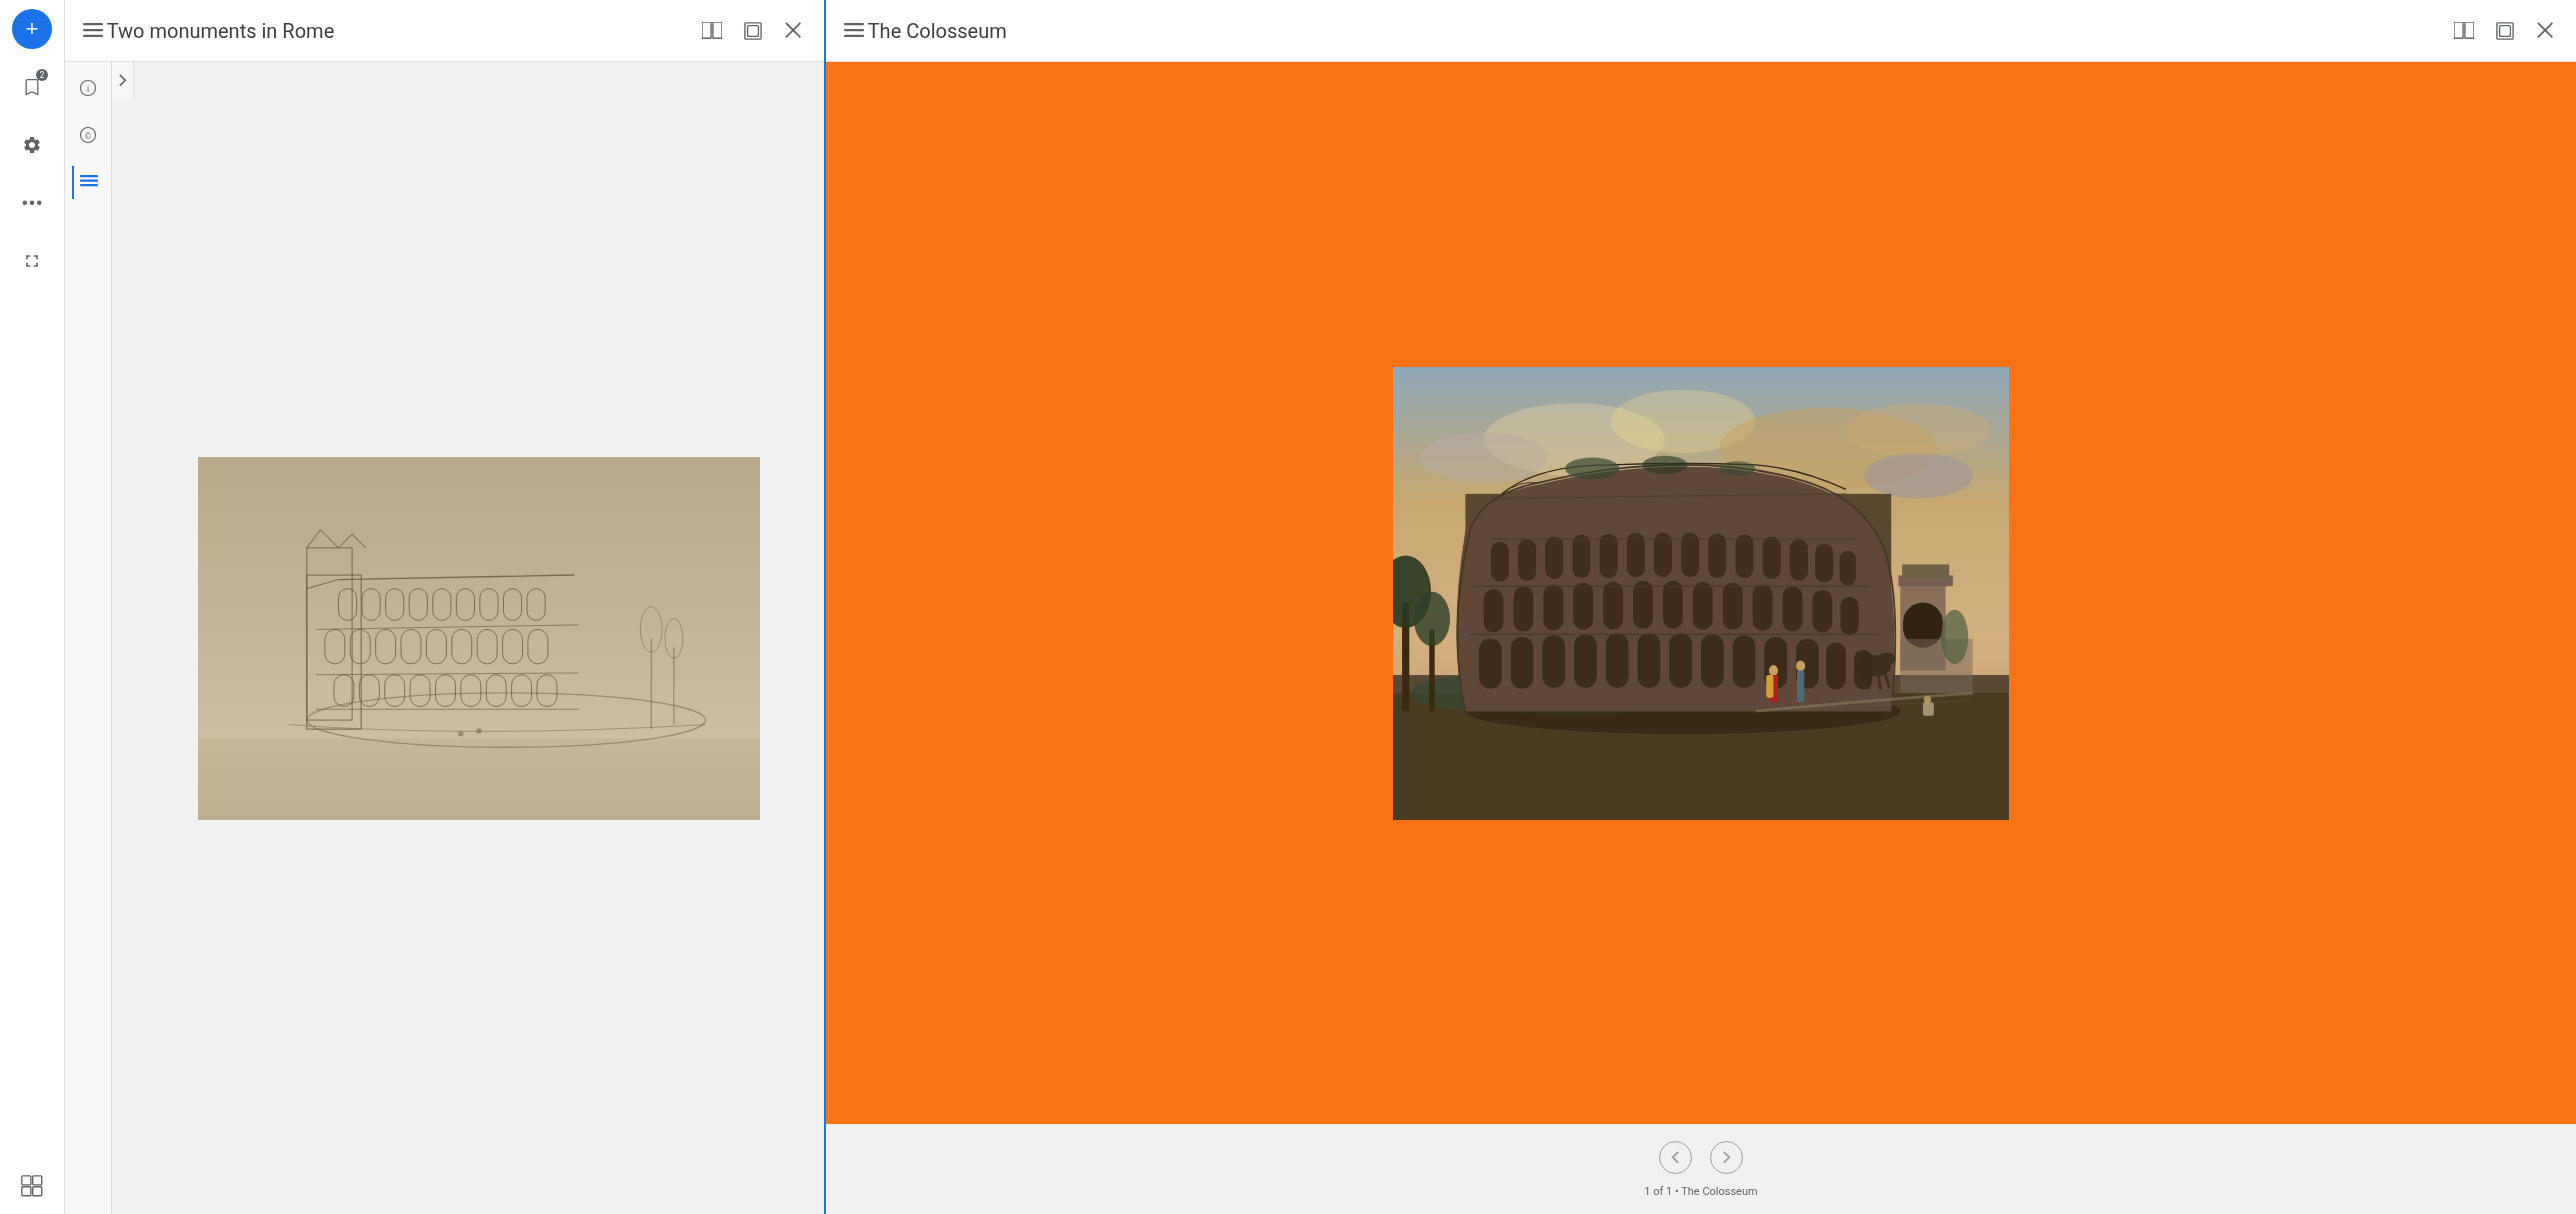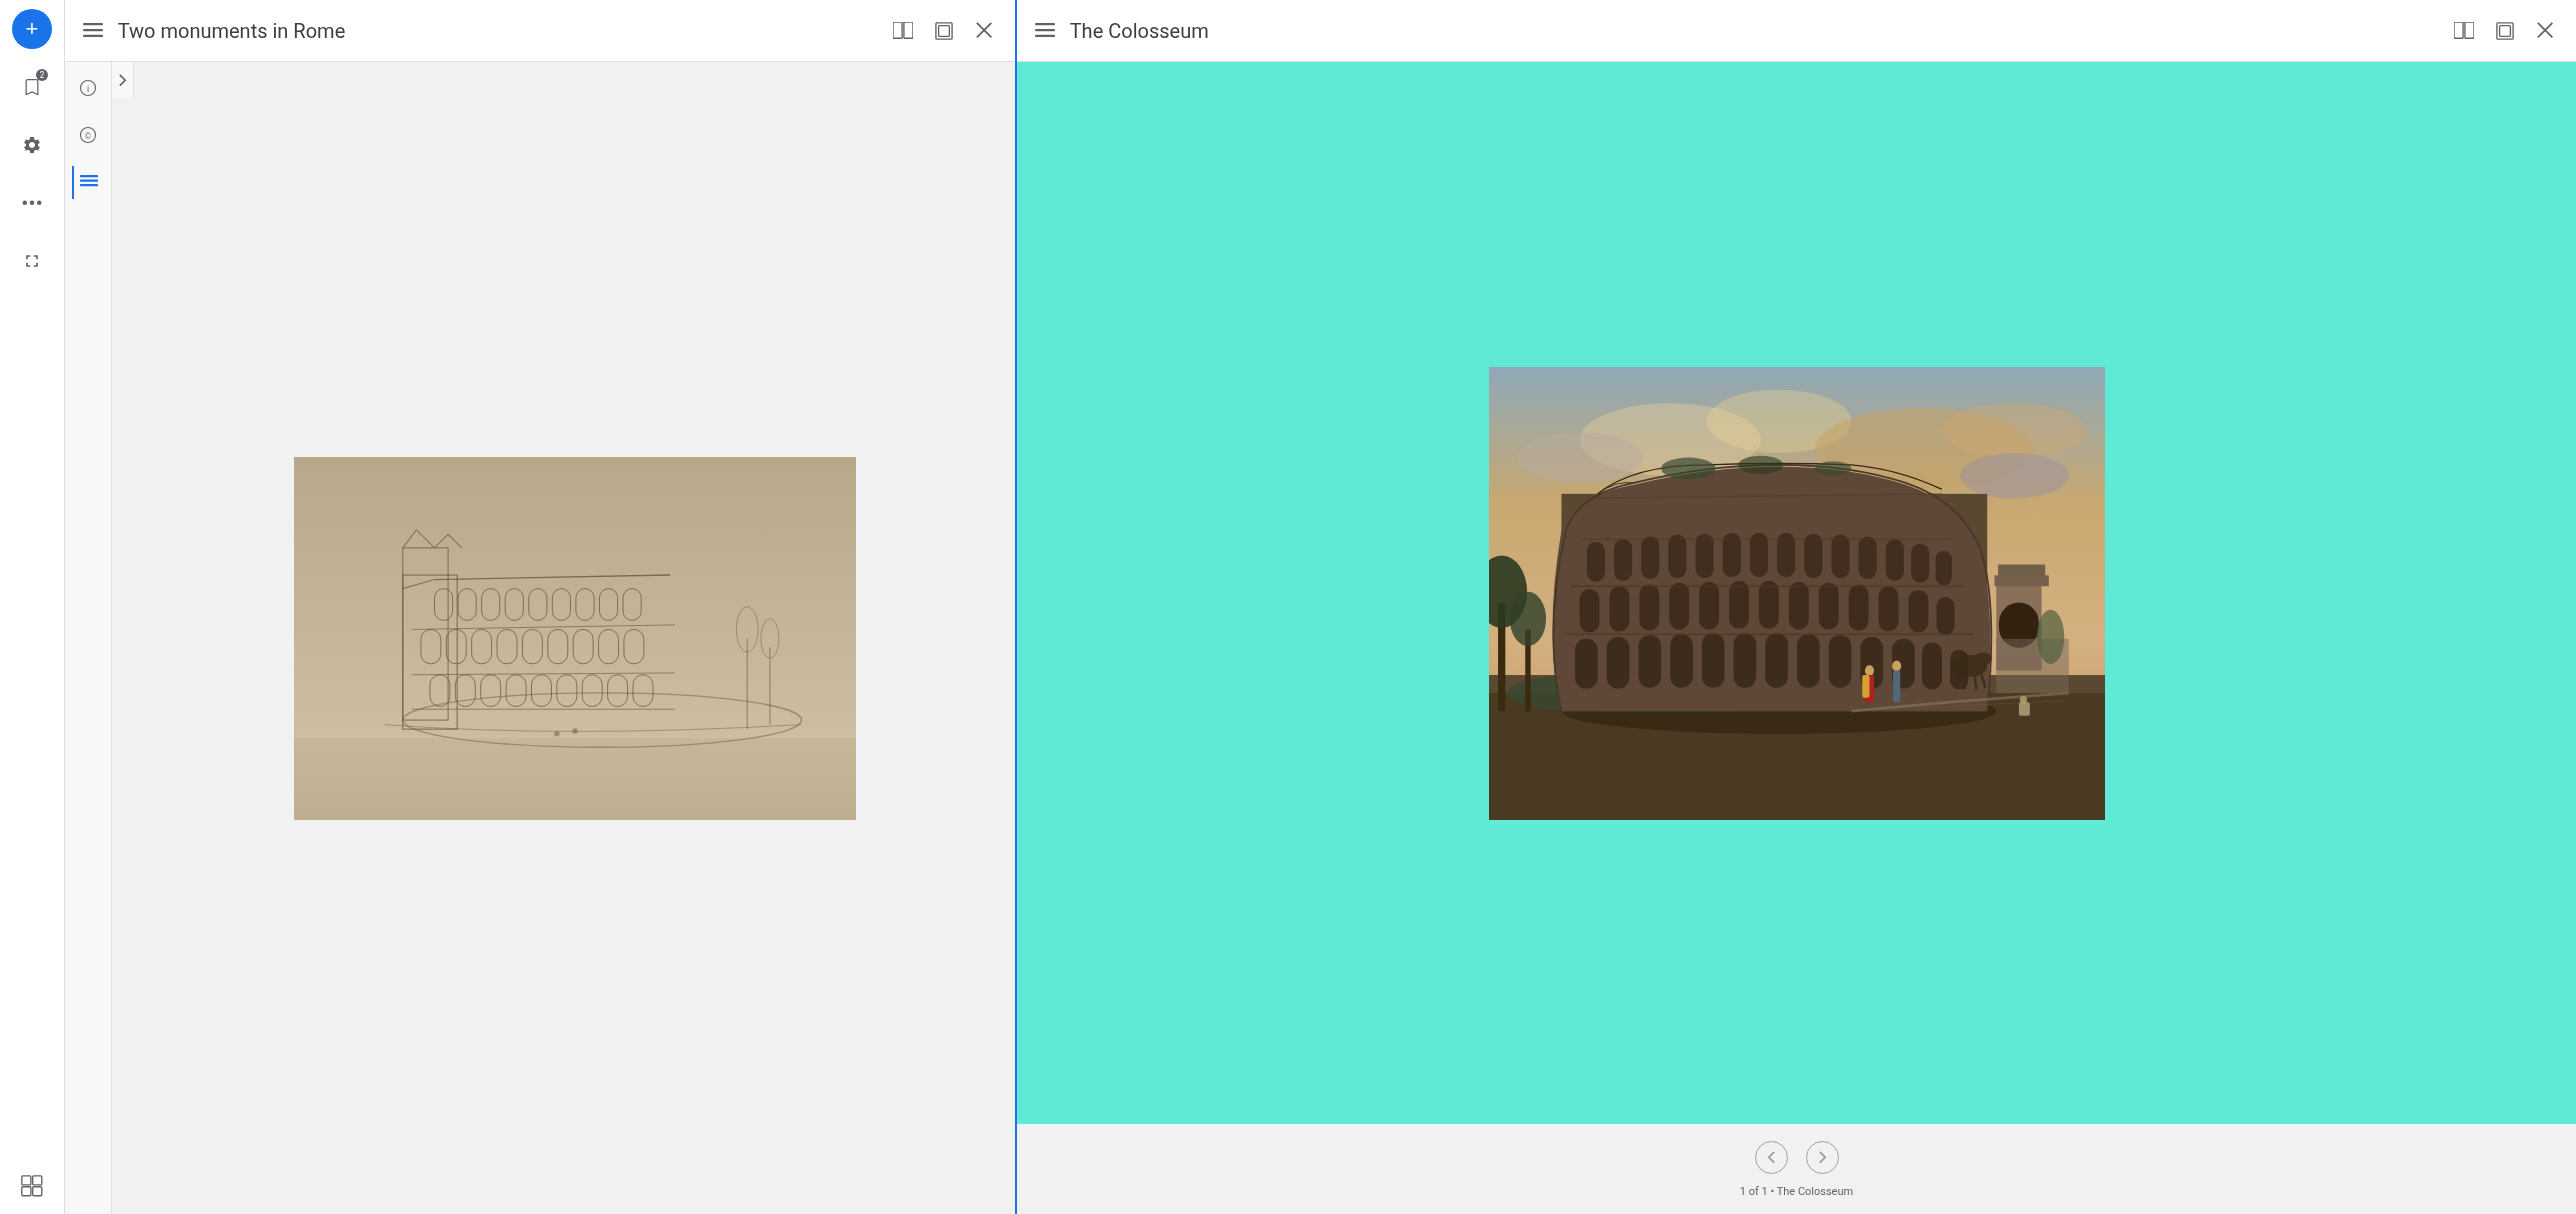--- a/index.html
+++ b/index.html
@@ -86,21 +86,20 @@
       background: #f1f1f1;
       border-right: 2.7px solid #1a73e8;
     }
 
     .panel-header {
       height: 62px;
       background: #fff;
       display: flex;
       align-items: center;
       padding: 0 14.5px;
-      gap: 11px;
       border-bottom: 0.9px solid #e0e0e0;
     }
 
     .header-menu-icon {
       color: #5f6368;
       font-size: 18px;
       cursor: pointer;
       padding: 3.6px;
     }
 
@@ -192,24 +191,24 @@
     }
 
     
     .sketch-colosseum {
       width: 100%;
       height: 100%;
     }
 
     
     .panel-right {
-      width: 1559px;
+      width: 1750px;
       display: flex;
       flex-direction: column;
-      background: #5eead4;
+      background: #f97316;
     }
 
     .panel-right .panel-header {
       border-left: none;
     }
 
     .panel-image-area {
       flex: 1;
       display: flex;
       align-items: center;

